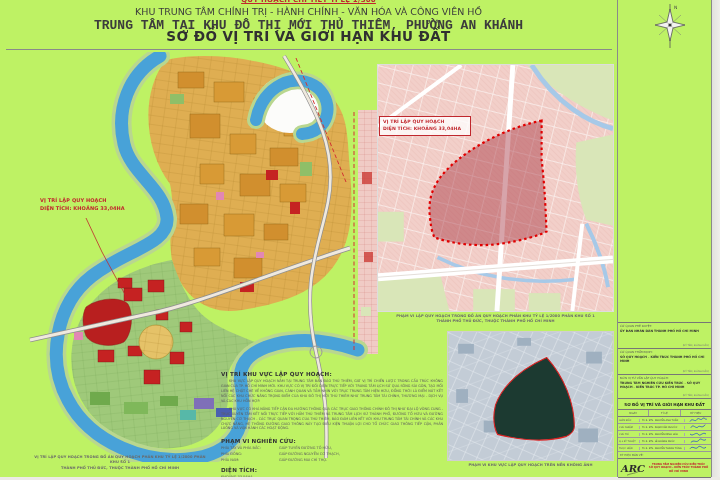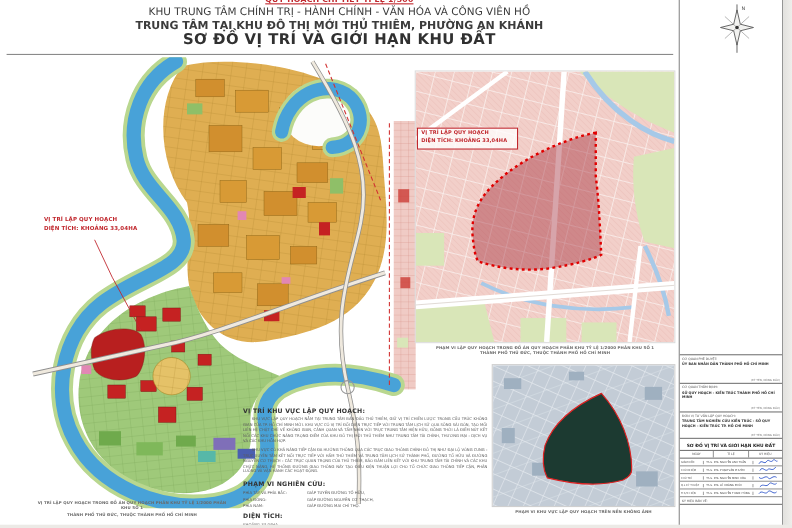--- a/index.html
+++ b/index.html
@@ -1,27 +1,27 @@
 <!DOCTYPE html>
 <html><head>
 <meta charset="utf-8">
 <style>
   html,body{margin:0;padding:0;background:#d6d6d2;}
   *{box-sizing:border-box;}
   #sheet{
     position:relative;width:720px;height:480px;margin:0;
-    background:#ffffff;overflow:hidden;
+    background:#bef264;overflow:hidden;
     font-family:"DejaVu Sans","Liberation Sans",sans-serif;color:#333;
   }
   .abs{position:absolute;}
   
   .hdr{left:0;top:0;width:617px;text-align:center;line-height:1;}
   .hdr .t1{position:absolute;top:-3px;left:0;width:100%;font-size:7px;font-weight:bold;color:#c0272d;text-decoration:underline;letter-spacing:.2px;}
   .hdr .t2{position:absolute;top:7px;left:0;width:100%;font-size:9.5px;font-weight:normal;color:#3c3c3c;}
-  .hdr .t3{position:absolute;top:19px;left:0;width:100%;font-size:10px;font-weight:bold;color:#3c3c3c;}
+  .hdr .t3{position:absolute;top:19px;left:0;width:100%;font-size:13px;font-weight:bold;color:#3c3c3c;font-family:Liberation Mono, monospace;}
   .hdr .t4{position:absolute;top:30px;left:0;width:100%;font-size:13.5px;font-weight:bold;color:#303030;letter-spacing:.4px;}
   .hrule{left:6px;top:49px;width:606px;height:1px;background:#8a8a8a;}
   
   .redlabel{color:#c0272d;font-weight:bold;font-size:5px;line-height:1.6;letter-spacing:.1px;}
   .redbox{border:1px solid #c0272d;background:rgba(255,255,255,.78);padding:2px 3px;font-size:4.6px;line-height:1.5;}
   .cap{font-size:3.6px;line-height:1.5;color:#6a6a6a;text-align:center;font-weight:bold;letter-spacing:.1px;}
   
   .notes{left:221px;top:371px;width:222px;color:#4a4a4a;}
   .notes h4{margin:0 0 2px 0;font-size:5.6px;color:#333;letter-spacing:.2px;}
   .notes p{margin:0 0 3px 0;font-size:3.4px;line-height:1.45;text-align:justify;text-indent:8px;color:#5b5b5b;}
@@ -362,15 +362,27 @@
       <div class="nm">Th.S. KTS. NGUYỄN THANH TÙNG</div>
       <div class="sg">
           <svg class="sig" viewBox="0 0 24 10">
             <path d="M2,6 C5,1 9,8 12,4 C15,0 18,8 22,4" stroke="#2a52c8" stroke-width="1" fill="none"></path>
           </svg>
         </div>
     </div>
 
     <div class="coderow">KÝ HIỆU BẢN VẼ:</div>
 
+    <div class="firmrow">
+      <div class="firmlogo">
+        <span>ARC</span>
+        <svg viewBox="0 0 30 14">
+            <path d="M1,12 C9,8 22,8 29,3" stroke="#2b2b2b" stroke-width="1.1" fill="none"></path>
+          </svg>
+      </div>
+      <div class="firmtxt">
+        <div>TRUNG TÂM NGHIÊN CỨU KIẾN TRÚC</div>
+        <div>SỞ QUY HOẠCH - KIẾN TRÚC THÀNH PHỐ HỒ CHÍ MINH</div>
+      </div>
+    </div>
   </div>
 
 </div>
 
 </body></html>

